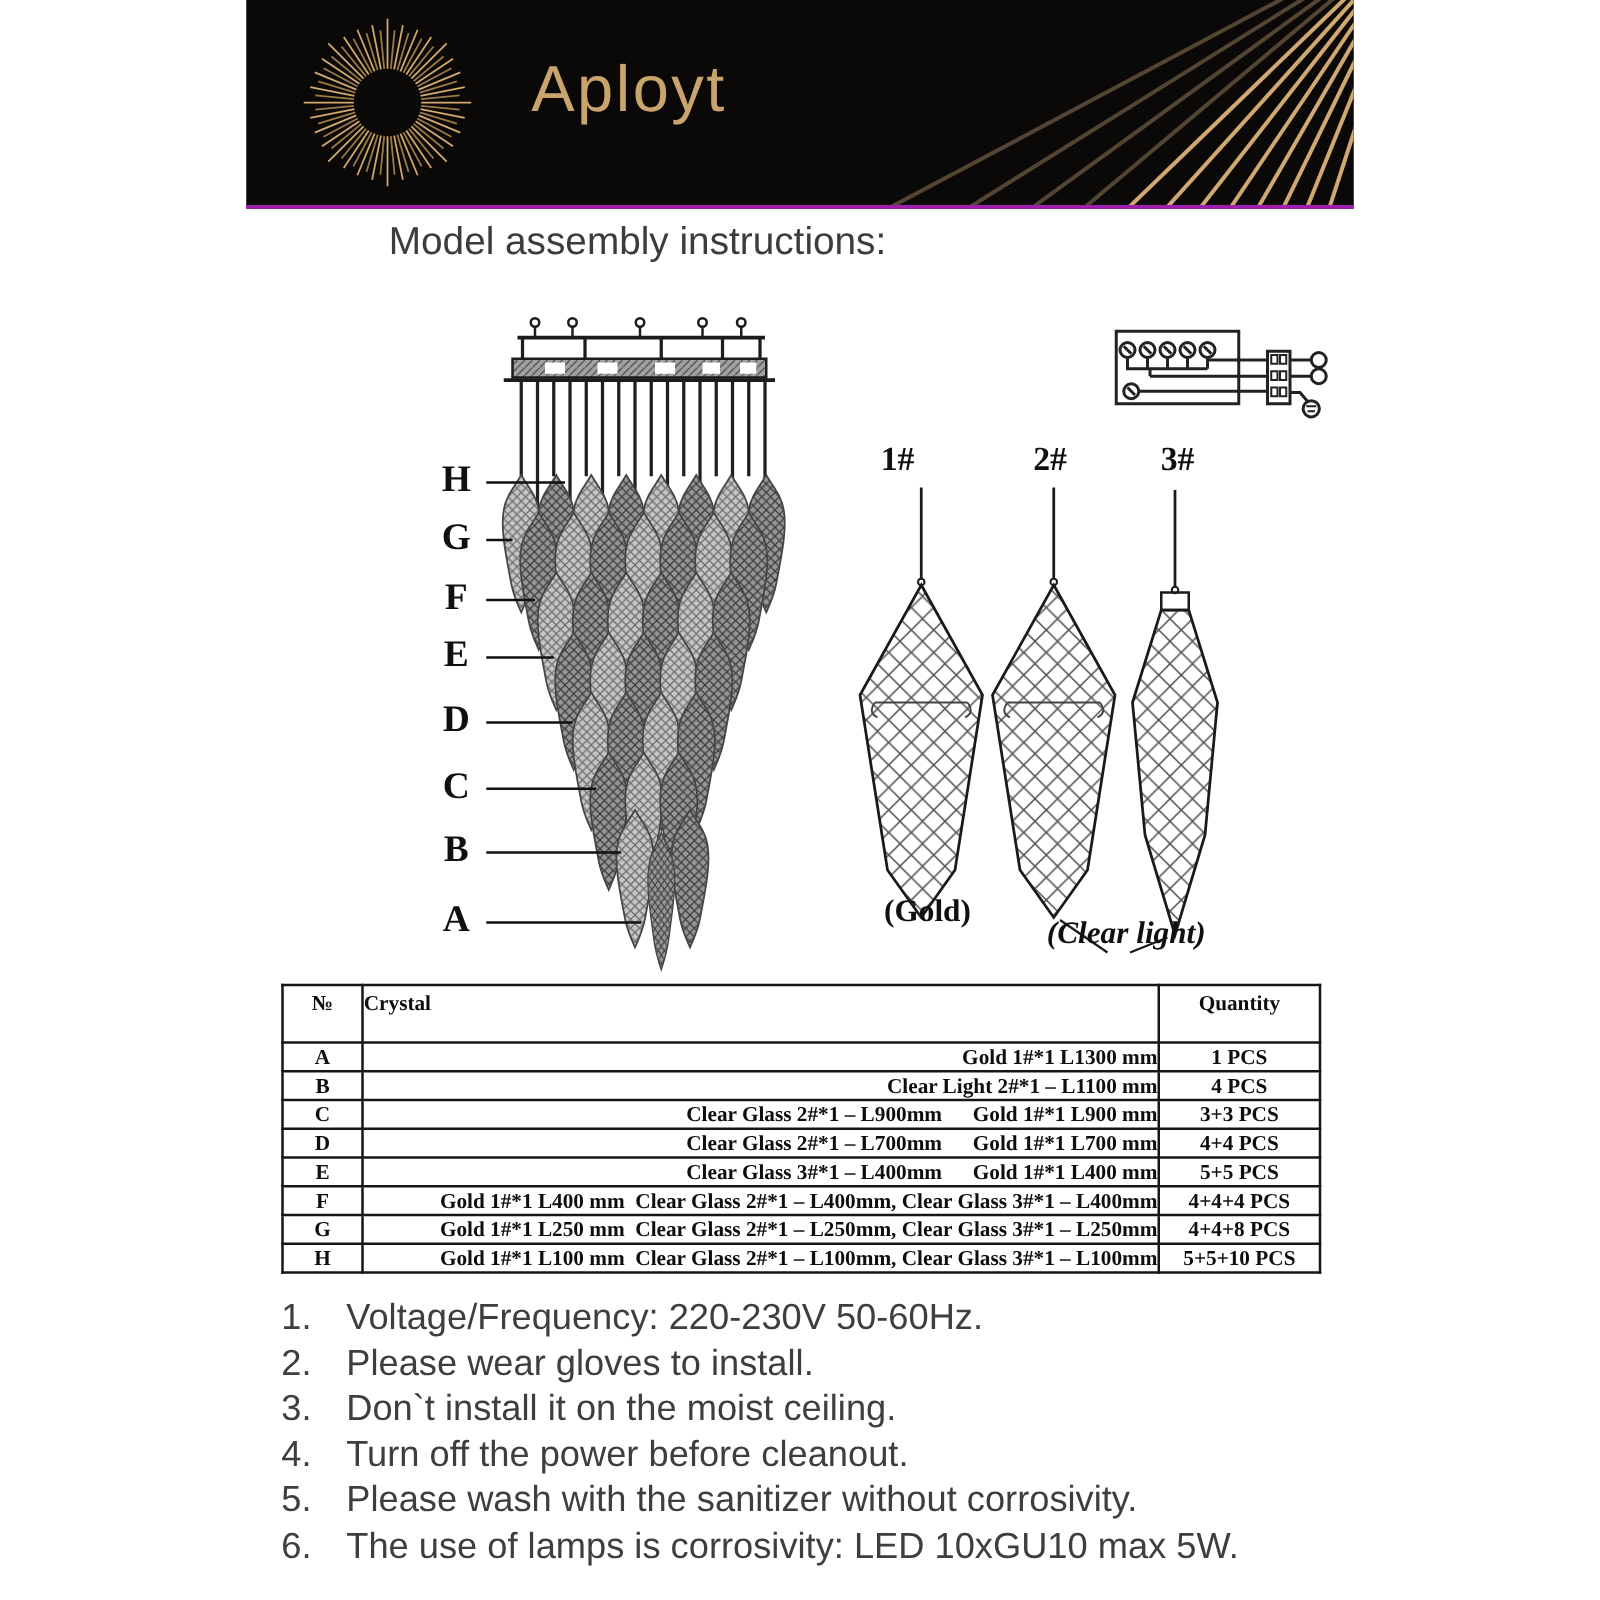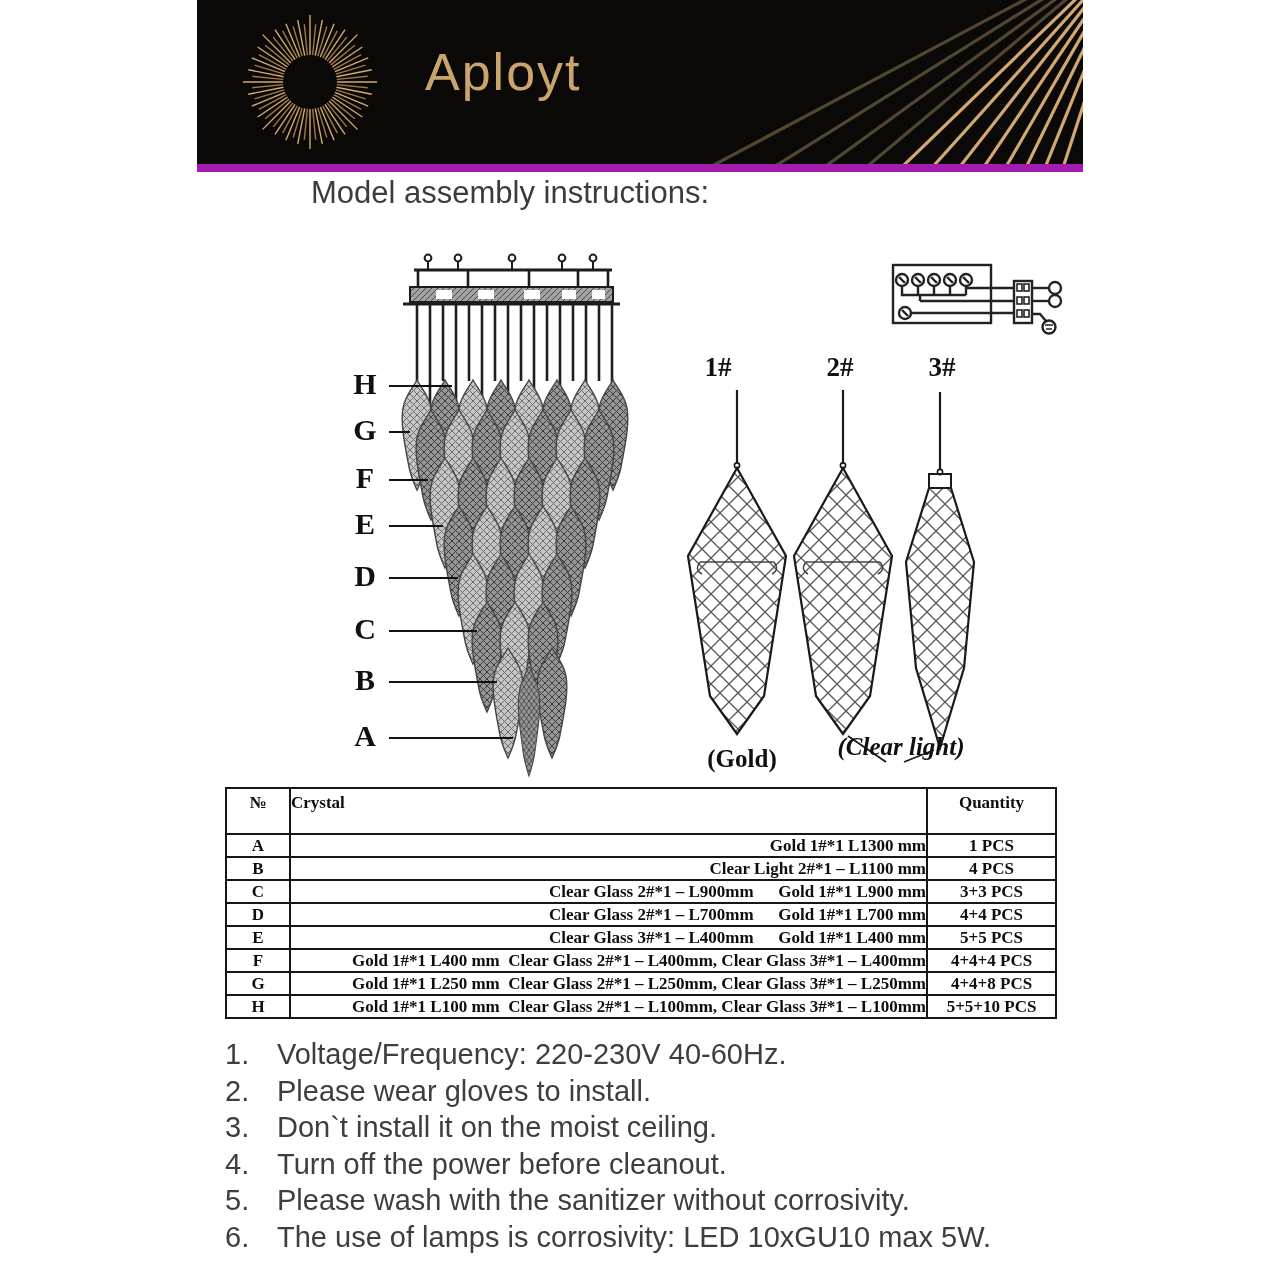--- a/index.html
+++ b/index.html
@@ -1,41 +1,41 @@
 <!DOCTYPE html>
 <html><head>
 <meta charset="utf-8">
 <style>
   html,body{margin:0;padding:0;background:#ffffff;}
   #page{position:relative;width:1280px;height:1280px;background:#fff;overflow:hidden;
         font-family:"Liberation Sans","DejaVu Sans",sans-serif;}
 
   
   .banner{position:absolute;left:197px;top:0;width:886px;height:164px;
-          background:#0b0907;border-bottom:8px solid #a21caf;overflow:hidden;}
+          background:#0b0907;border-bottom:3px solid #a21caf;overflow:hidden;}
   .banner svg{position:absolute;left:0;top:0;}
   .brand{position:absolute;left:228px;top:42px;font-size:52px;letter-spacing:2px;
          color:#c9a46c;font-weight:400;}
 
   
   .title-wrap{position:absolute;left:0;top:174px;width:1020px;text-align:center;color:#3c3c3c;}
   .title-l1{font-size:31px;line-height:38px;}
   .title-l2{font-size:31px;line-height:38px;}
 
   
   .lvl{position:absolute;left:344px;width:42px;text-align:center;
        font-family:"Liberation Serif","DejaVu Serif",serif;font-weight:bold;
        font-size:30px;color:#101010;}
   .ctype{position:absolute;width:48px;text-align:center;top:352px;
          font-family:"Liberation Serif","DejaVu Serif",serif;font-weight:bold;
          font-size:27px;color:#101010;}
   .cap{position:absolute;text-align:center;
        font-family:"Liberation Serif","DejaVu Serif",serif;font-weight:bold;
        font-size:25px;color:#101010;}
-  #cap-gold{left:686px;top:716px;width:112px;margin-top:29px;}
+  #cap-gold{left:686px;top:716px;width:112px;}
   #cap-clear{left:816px;top:733px;width:170px;font-style:italic;}
 
   
   table.parts{position:absolute;left:225px;top:787px;width:832px;border-collapse:collapse;
               table-layout:fixed;font-family:"Liberation Serif","DejaVu Serif",serif;
               font-weight:bold;font-size:17px;color:#0e0e0e;}
   table.parts td{border:2px solid #161616;padding:0;}
   td.c-no{width:62px;text-align:center;}
   td.c-q{width:127px;text-align:center;border-radius:19px;}
   td.c-cr{text-align:left;}
@@ -395,21 +395,21 @@
     <td class="c-no">H</td>
     <td class="c-cr cl"><span>Gold 1#*1 L100 mm  Clear Glass 2#*1 – L100mm, Clear Glass 3#*1 – L100mm</span><span class="c2"></span></td>
     <td class="c-q">5+5+10 PCS</td>
   </tr>
 </tbody>
     </table>
 
 <div class="ins-wrap">
   <div class="ins">
     <span class="inum">1.</span>
-    <span class="itext">Voltage/Frequency: 220-230V 40-60Hz.</span>
+    <span class="itext">Voltage/Frequency: 220-230V 50-60Hz.</span>
   </div>
   <div class="ins">
     <span class="inum">2.</span>
     <span class="itext">Please wear gloves to install.</span>
   </div>
   <div class="ins">
     <span class="inum">3.</span>
     <span class="itext">Don`t install it on the moist ceiling.</span>
   </div>
   <div class="ins">

